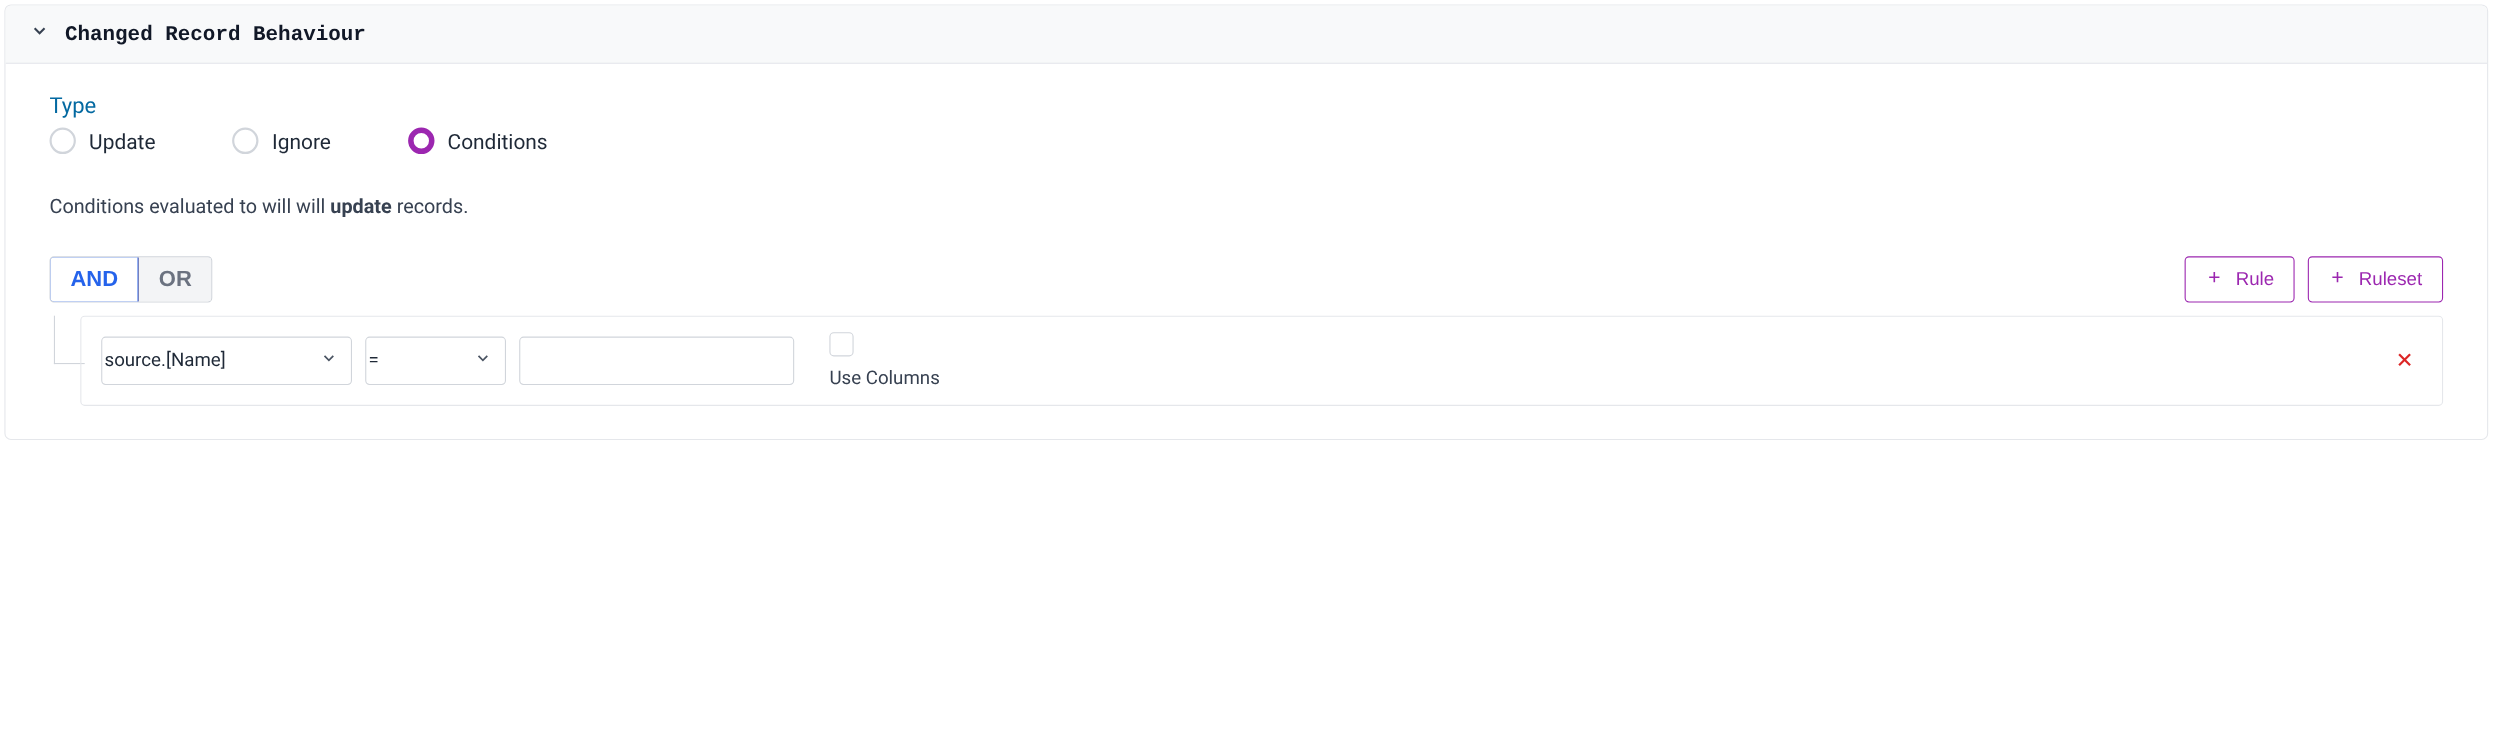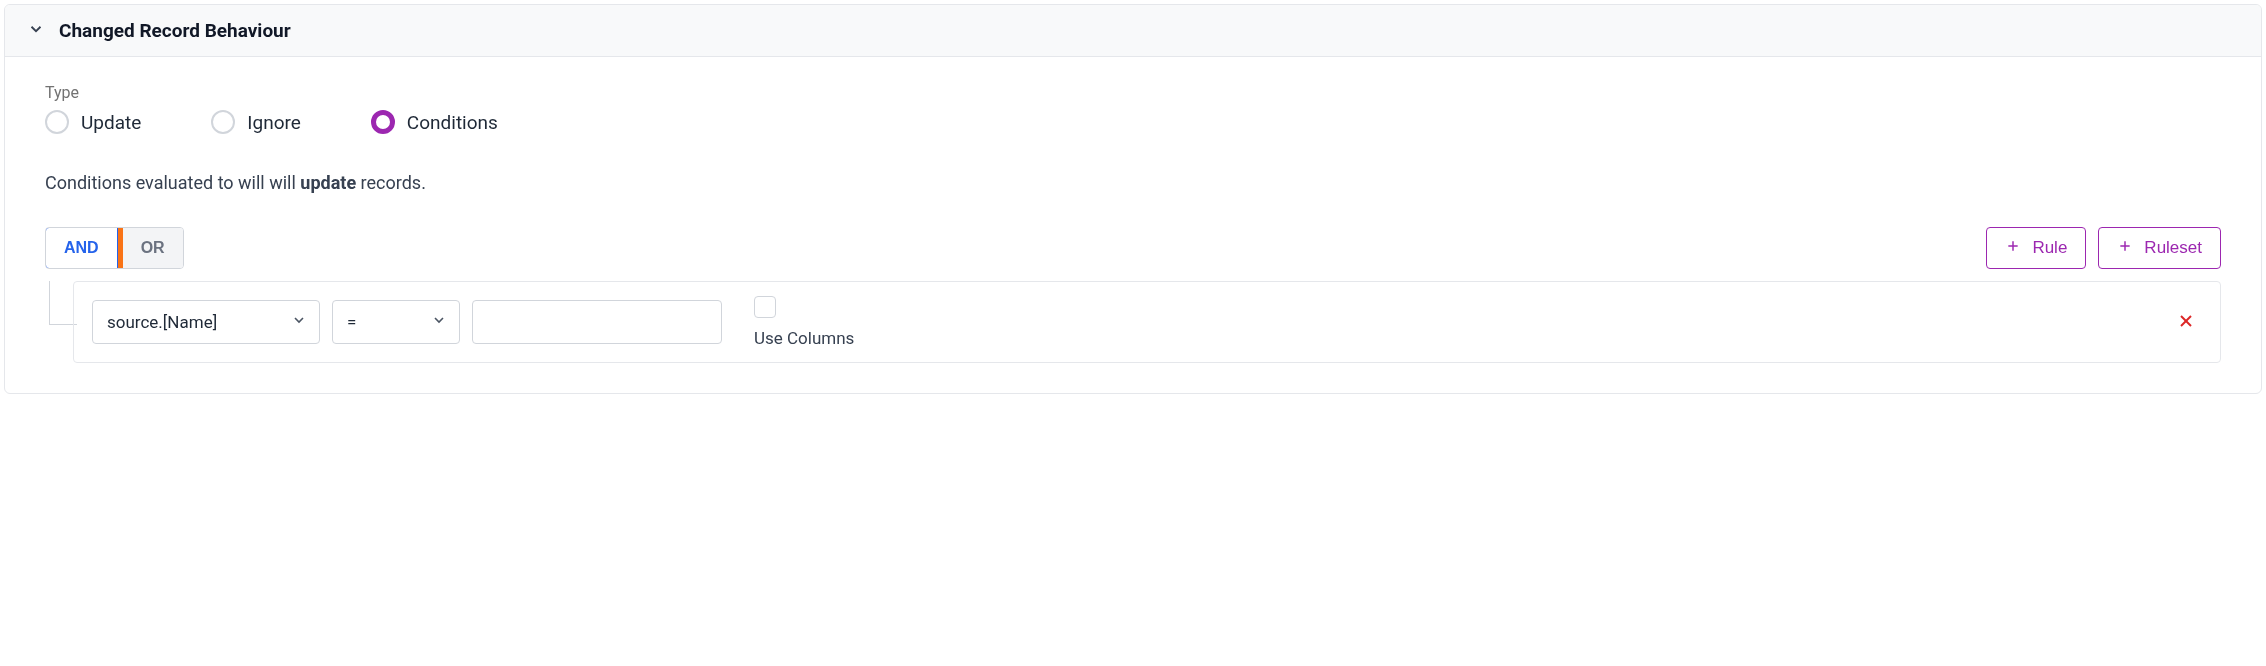--- a/index.html
+++ b/index.html
@@ -16,39 +16,40 @@
     border-radius: 6px;
     overflow: hidden;
   }
   .panel-header {
     display: flex;
     align-items: center;
     gap: 14px;
     padding: 14px 22px;
     background: #f8f9fa;
     border-bottom: 1px solid #e5e7eb;
+    font-family: Liberation Mono, monospace;
   }
   .chevron-icon svg {
     width: 18px;
     height: 18px;
     stroke: #374151;
     stroke-width: 2.5;
     fill: none;
   }
   .panel-title {
     font-weight: 700;
     font-size: 19px;
     color: #111827;
   }
   .panel-body {
     padding: 26px 40px 30px 40px;
   }
   .field-label {
-    font-size: 16px;
-    color: #737373;
+    font-size: 20px;
+    color: #0369a1;
     margin-bottom: 8px;
   }
   .radio-row {
     display: flex;
     align-items: center;
     gap: 70px;
     margin-bottom: 38px;
   }
   .radio-item {
     display: flex;
@@ -100,35 +101,35 @@
     display: flex;
     border: 1px solid #d1d5db;
     border-radius: 4px;
     overflow: hidden;
     height: 42px;
   }
   .logic-toggle button {
     border: none;
     background: #f3f4f6;
     padding: 0 18px;
-    font-size: 16px;
+    font-size: 20px;
     font-weight: 600;
     color: #6b7280;
     cursor: pointer;
   }
   .logic-toggle button.active {
     background: #fff;
     color: #2563eb;
     border: 1px solid #2563eb;
     margin: -1px;
     border-radius: 4px 0 0 4px;
     z-index: 1;
   }
   .logic-toggle button + button {
-    border-left: 6px solid #f97316;
+    border-left: 1px solid #f97316;
   }
   .action-buttons {
     display: flex;
     gap: 12px;
   }
   .action-btn {
     display: flex;
     align-items: center;
     gap: 11px;
     border: 1.5px solid #9c27b0;
@@ -171,21 +172,21 @@
     margin-top: 12px;
     position: relative;
   }
   .sel, .txt-input {
     height: 44px;
     border: 1px solid #d1d5db;
     border-radius: 4px;
     background: #fff;
     display: flex;
     align-items: center;
-    padding: 0 14px;
+    padding: 0 2px;
     font-size: 17px;
     color: #1f2937;
     position: relative;
   }
   .sel.field { width: 228px; }
   .sel.op    { width: 128px; }
   .txt-input { width: 250px; }
   .txt-input input {
     border: none;
     outline: none;

